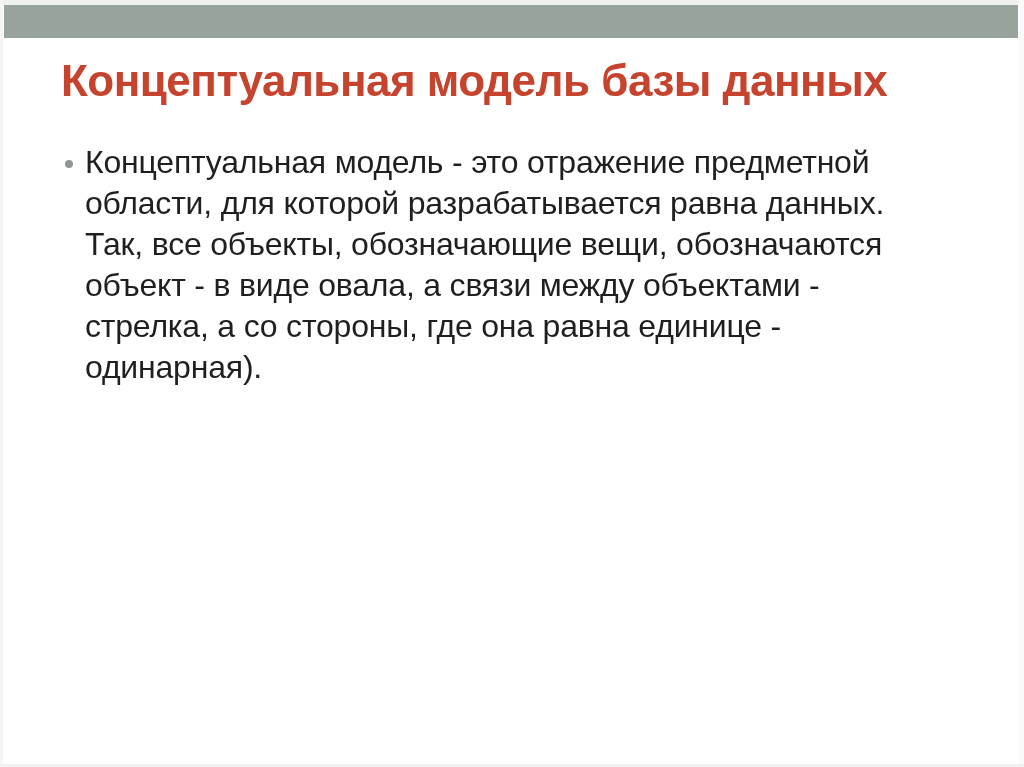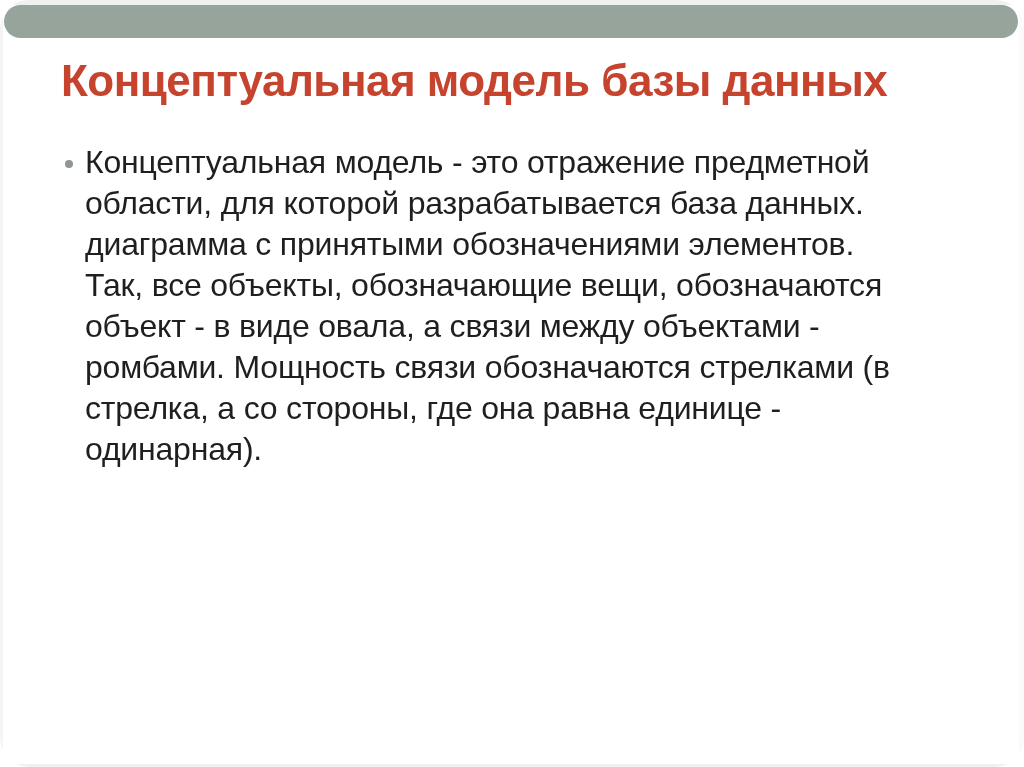--- a/index.html
+++ b/index.html
@@ -3,21 +3,21 @@
 <meta charset="utf-8">
 <style>
   :root {
     --bar: #96a49b;
     --title: #c6432e;
     --body: #1f1f1f;
     --dot: #8f9693;
     --bg: #ffffff;
     --frame: #eff1ef;
   }
-  * { margin: 0; padding: 0; box-sizing: border-box; border-radius: 28px; }
+  * { margin: 0; padding: 0; box-sizing: border-box; }
   html, body { background: var(--bg); }
   .page {
     position: relative;
     width: 1024px;
     height: 767px;
     background: var(--bg);
     overflow: hidden;
     font-family: "Liberation Sans", "DejaVu Sans", sans-serif;
   }
   .top-strip {
@@ -97,22 +97,20 @@
   <div class="bottom-edge"></div>
 
   <div class="header-bar"></div>
 
   <h1 class="title">Концептуальная модель базы данных</h1>
 
   <div class="body-block">
     <span class="bullet-dot"></span>
     <div class="bullet-text">
       <div class="line">Концептуальная модель - это отражение предметной</div>
-      <div class="line">области, для которой разрабатывается база данных.</div>
-      <div class="line">диаграмма с принятыми обозначениями элементов.</div>
+      <div class="line">области, для которой разрабатывается равна данных.</div>
       <div class="line">Так, все объекты, обозначающие вещи, обозначаются</div>
       <div class="line">объект - в виде овала, а связи между объектами -</div>
-      <div class="line">ромбами. Мощность связи обозначаются стрелками (в</div>
       <div class="line">стрелка, а со стороны, где она равна единице -</div>
       <div class="line">одинарная).</div>
     </div>
   </div>
 </div>
 
 </body></html>

